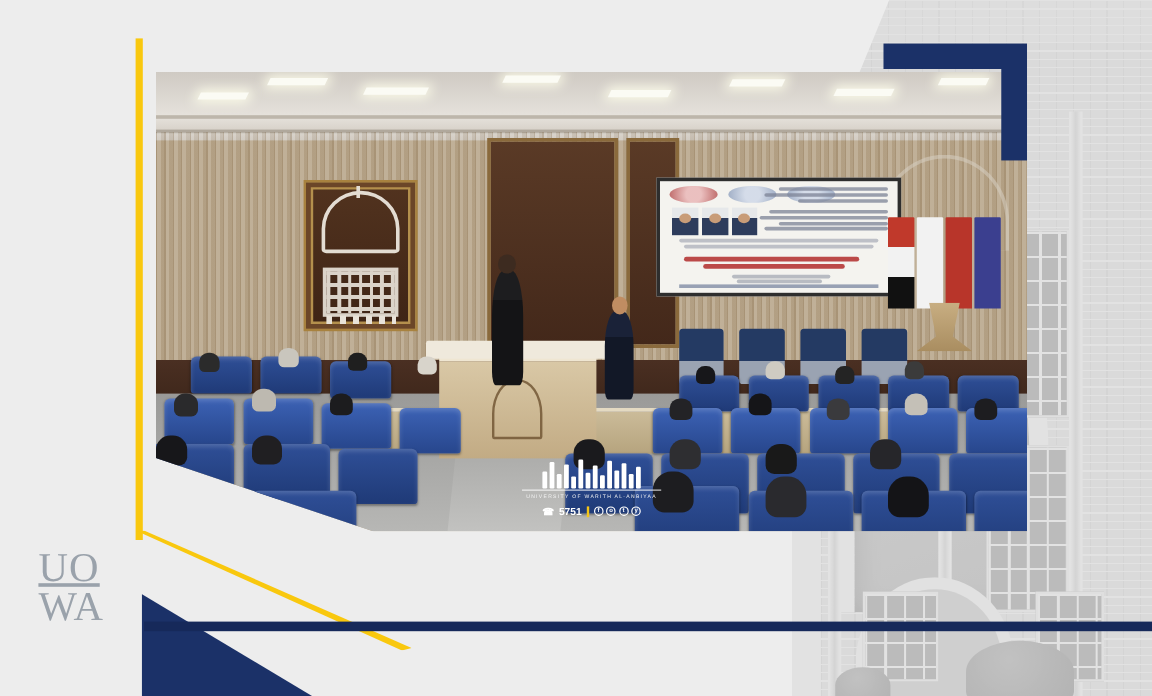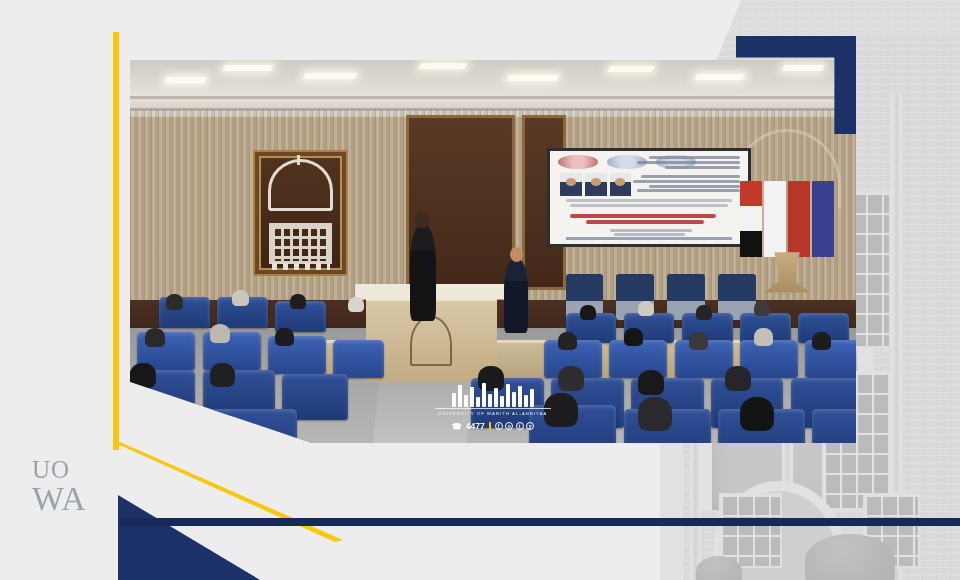--- a/index.html
+++ b/index.html
@@ -298,21 +298,21 @@
     background:#16295a;
   }
 
   
   .uowa {
     position:absolute; left:32px; top:458px;
     color:#9aa2ab; line-height:.92;
     font-family:"Liberation Serif", serif;
     letter-spacing:1px;
   }
-  .uowa .l1 { font-size:25px; }
+  .uowa .l1 { font-size:34px;text-decoration:underline; }
   .uowa .l2 { font-size:34px; margin-top:2px; }
 </style>
 </head>
 <body>
 
 <div class="stage">
 
   <div class="bg-building">
     <div class="sky"></div>
     <div class="facade">
@@ -492,21 +492,21 @@
             <i style="height:11px"></i>
           <i style="height:23px"></i>
             <i style="height:15px"></i>
             <i style="height:21px"></i>
           <i style="height:12px"></i>
             <i style="height:18px"></i>
         </div>
         <div class="wm-sub">UNIVERSITY OF WARITH AL-ANBIYAA</div>
         <div class="wm-contact">
           <span class="phone-ico">☎</span>
-          <span>4477</span>
+          <span>5751</span>
           <span class="divider"></span>
           <span class="wm-socials">
             <span>f</span>
             <span>o</span>
             <span>t</span>
             <span>y</span>
           </span>
         </div>
       </div>
 

